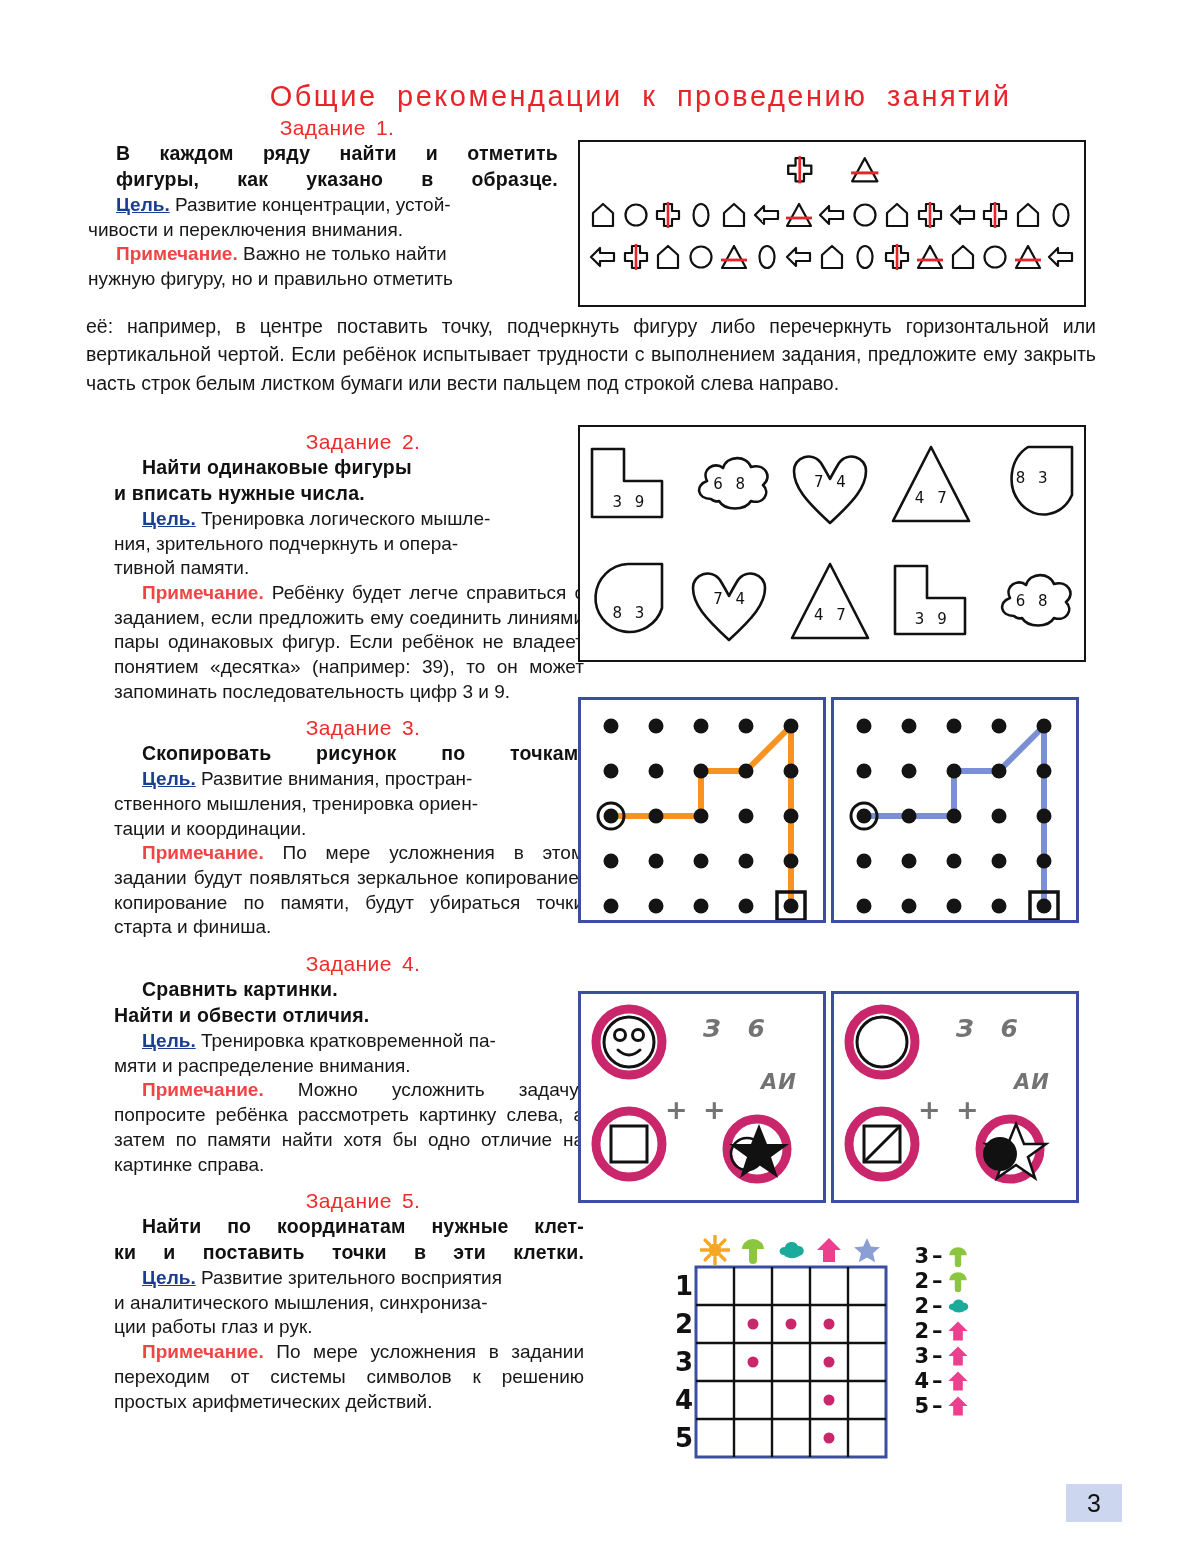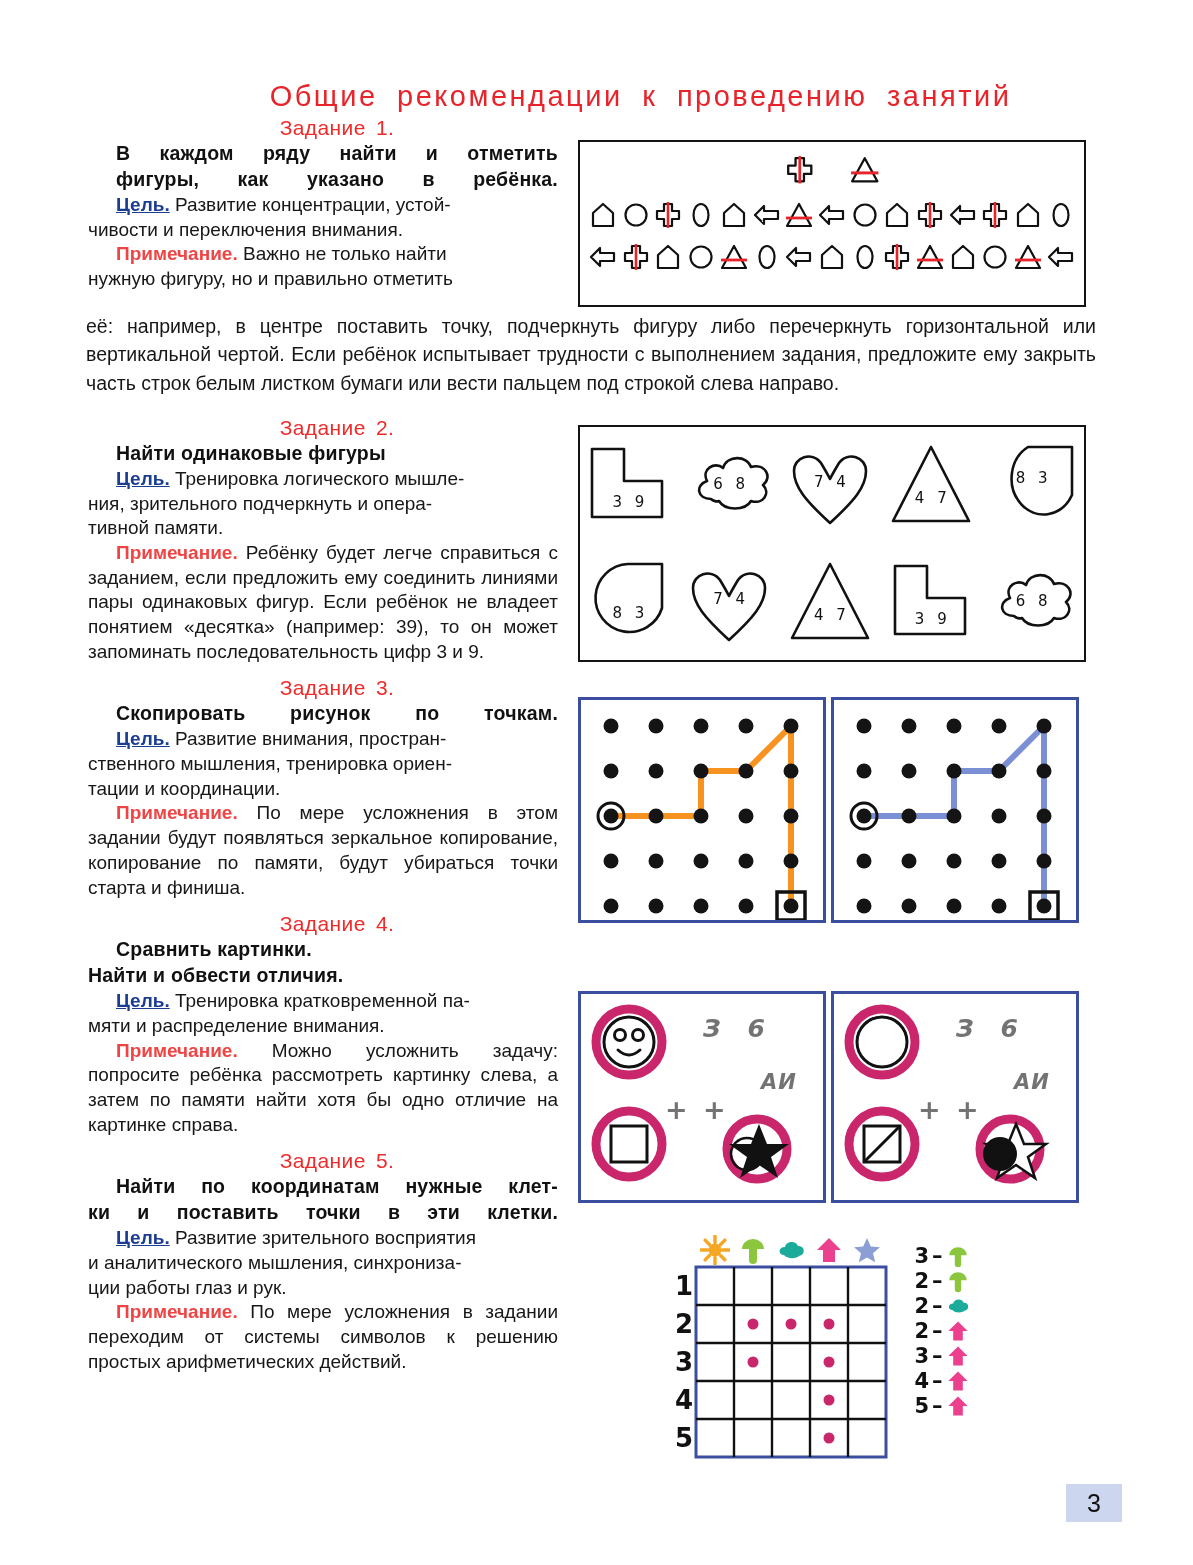--- a/index.html
+++ b/index.html
@@ -127,35 +127,36 @@
 
 <div class="page">
 
   <div class="title">Общие  рекомендации  к  проведению  занятий</div>
 
   <div class="textcol">
 
     <div>
       <div class="task-head">Задание  1.</div>
       <div class="task-bold">В  каждом  ряду  найти  и  отметить</div>
-      <div class="task-bold">фигуры,  как  указано  в  ребёнка.</div>
+      <div class="task-bold">фигуры,  как  указано  в  образце.</div>
       <p class="para j"><span class="lbl-goal">Цель.</span><span> Развитие концентрации, устой-</span><br><span>чивости и переключения внимания.</span></p>
       <p class="para j"><span class="lbl-note">Примечание.</span><span> Важно не только найти</span><br><span>нужную фигуру, но и правильно отметить</span></p>
     </div>
   </div>
 
   <div class="fullwidth">
     <p class="fullpara">её: например, в центре поставить точку, подчеркнуть фигуру либо перечеркнуть горизонтальной или вертикальной чертой. Если ребёнок испытывает трудности с выполнением задания, предложите ему закрыть часть строк белым листком бумаги или вести пальцем под строкой слева направо.</p>
   </div>
 
-  <div class="textcol" style="top:416px;">
+  <div class="textcol" style="top:430px;margin-left:26px;">
 
     <div>
       <div class="task-head">Задание  2.</div>
       <div class="task-bold nolast">Найти  одинаковые  фигуры</div>
+      <div class="task-bold nolast" style="text-indent:0;">и  вписать  нужные  числа.</div>
       <p class="para j"><span class="lbl-goal">Цель.</span><span> Тренировка логического мышле-</span><br><span>ния, зрительного подчеркнуть и опера-</span><br><span>тивной памяти.</span></p>
       <p class="para"><span class="lbl-note">Примечание.</span><span> Ребёнку будет легче справиться с заданием, если предложить ему соединить линиями пары одинаковых фигур. Если ребёнок не владеет понятием «десятка» (например: 39), то он может запоминать последовательность цифр 3 и 9.</span></p>
     </div>
 
     <div class="sp2"></div>
 
     <div>
       <div class="task-head">Задание  3.</div>
       <div class="task-bold">Скопировать  рисунок  по  точкам.</div>
       <p class="para j"><span class="lbl-goal">Цель.</span><span> Развитие внимания, простран-</span><br><span>ственного мышления, тренировка ориен-</span><br><span>тации и координации.</span></p>

